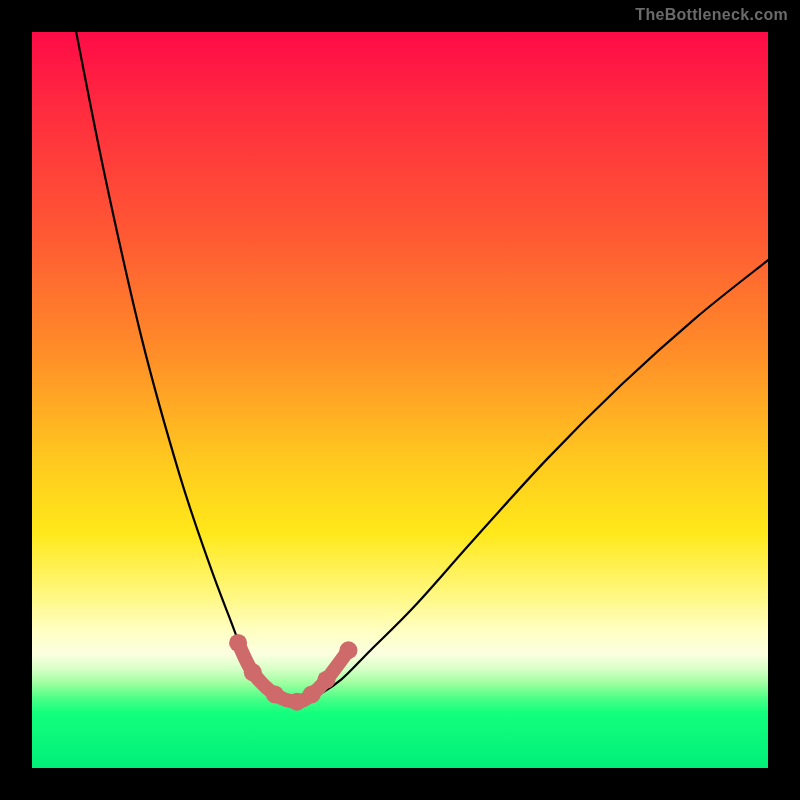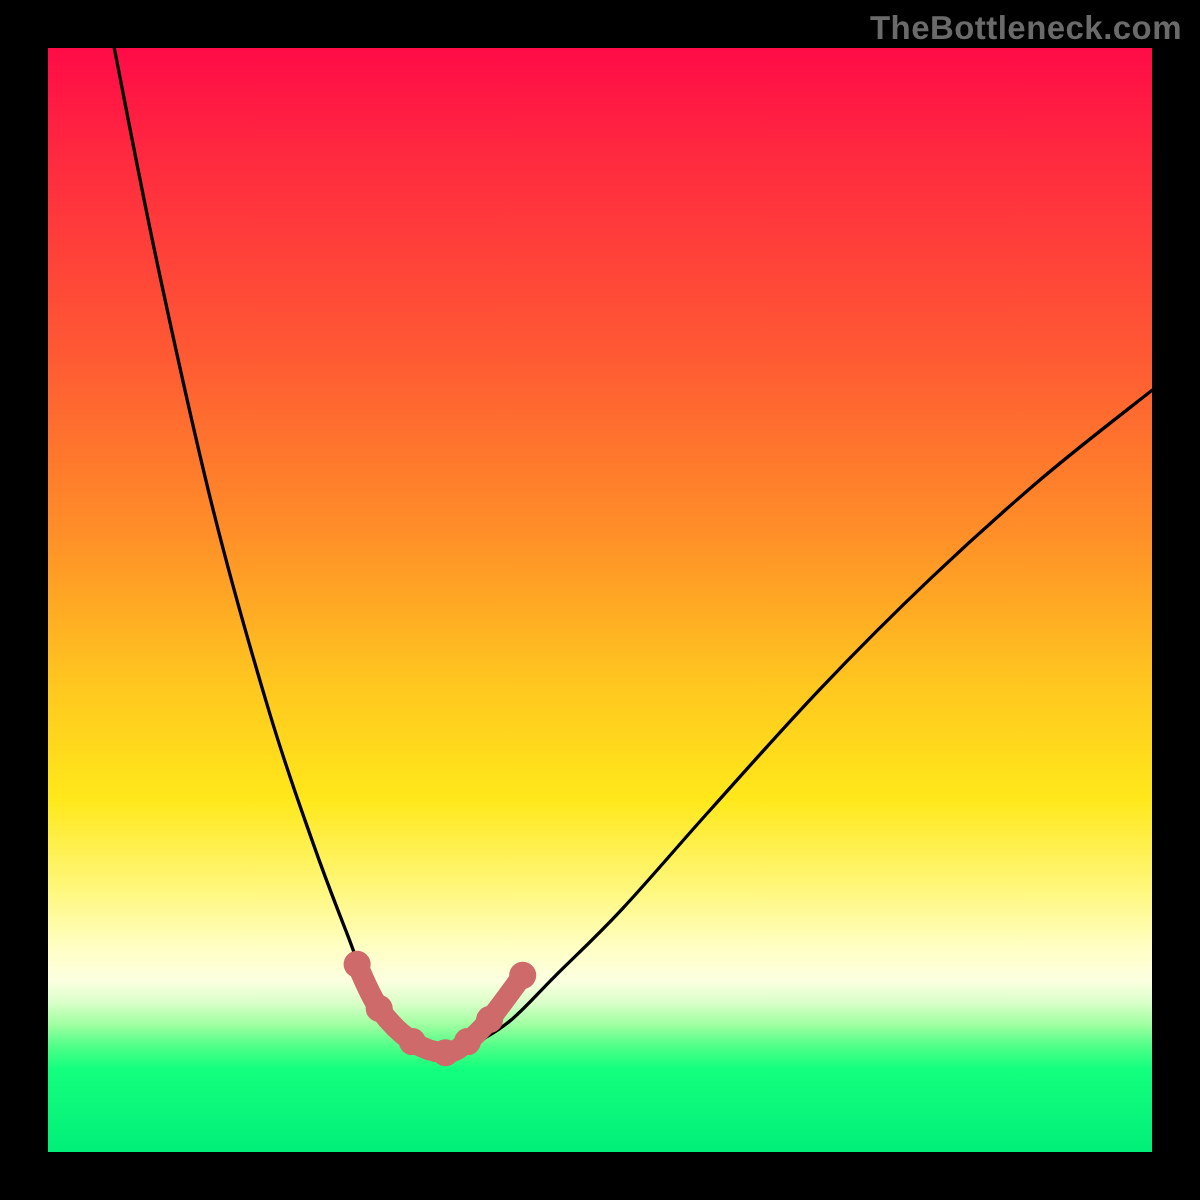--- a/index.html
+++ b/index.html
@@ -15,21 +15,21 @@
     position: relative;
     width: 800px;
     height: 800px;
     background: #000;
   }
   .watermark {
     position: absolute;
     top: 6px;
     right: 12px;
     color: #6a6a6a;
-    font-size: 22px;
+    font-size: 16px;
     font-weight: 600;
     letter-spacing: 0.3px;
     user-select: none;
   }
   .plot {
     position: absolute;
     left: 32px;
     top: 32px;
     width: 736px;
     height: 736px;

